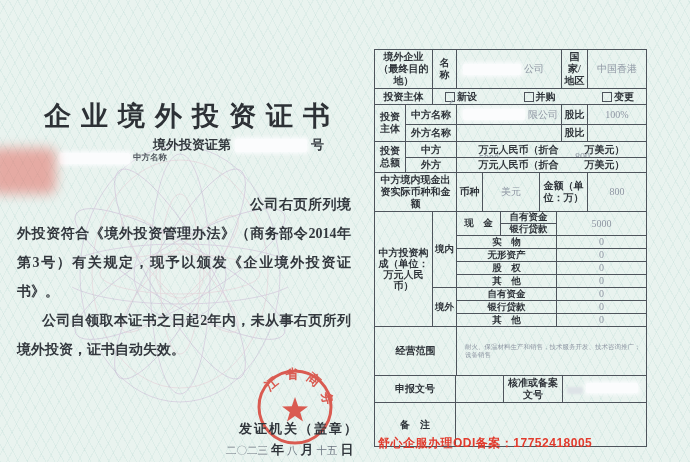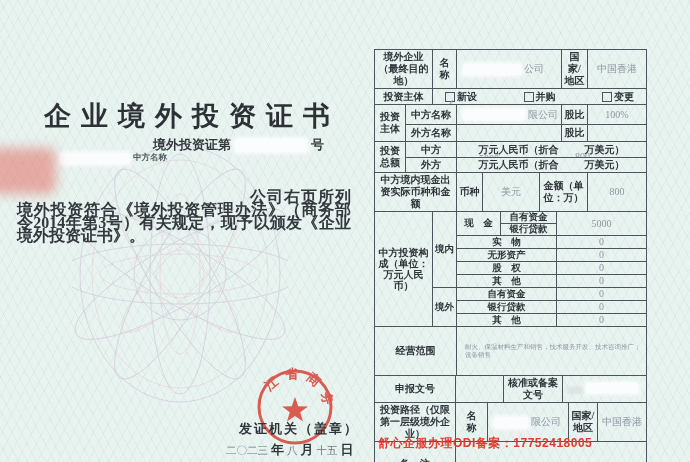--- a/index.html
+++ b/index.html
@@ -37,21 +37,21 @@
     position:absolute;left:153px;top:136px;z-index:2;display:flex;align-items:center;gap:4px;
     font-size:13px;font-weight:700;color:#33383e;
   }
   .redact{display:inline-block;background:#fbfcfd;border-radius:2px;
     box-shadow:0 0 4px 2px rgba(251,252,253,0.95);}
   .company-line{
     position:absolute;left:60px;top:152px;z-index:2;display:flex;align-items:center;gap:3px;
     font-size:8.5px;color:#565c63;font-weight:600;
   }
   .paras{position:absolute;left:17px;top:190px;width:334px;z-index:2;
-    font-size:16px;line-height:13px;font-weight:700;color:#33383e;text-align:justify;}
+    font-size:14px;line-height:29px;font-weight:700;color:#33383e;text-align:justify;}
   .paras p{margin:0;}
   .p1{text-indent:233px;}
   .p2,.p3{text-indent:25px;}
   .issuer{position:absolute;left:239px;top:420px;z-index:4;
     font-size:13px;font-weight:700;letter-spacing:2px;color:#2f343a;}
   .date-line{position:absolute;left:226px;top:441px;z-index:4;display:flex;align-items:baseline;gap:3px;
     font-size:13px;font-weight:700;color:#2f343a;}
   .date-val{font-size:10.5px;font-weight:400;color:#6d7580;}
   .seal{position:absolute;left:255px;top:367px;z-index:3;opacity:.88;}
   
@@ -121,20 +121,21 @@
     <span>号</span>
   </div>
 
   <div class="company-line">
     <span class="redact" style="width:70px;height:11px;"></span>
     <span>中方名称</span>
   </div>
 
   <div class="paras">
     <p class="p1">公司右页所列境外投资符合《境外投资管理办法》（商务部令2014年第3号）有关规定，现予以颁发《企业境外投资证书》。</p>
+    <p class="p2">公司自领取本证书之日起2年内，未从事右页所列境外投资，证书自动失效。</p>
   </div>
 
   <svg class="seal" width="80" height="80" viewBox="0 0 80 80">
     <circle cx="40" cy="40" r="36" fill="none" stroke="#d8473c" stroke-width="3"></circle>
     <path id="sealArc" d="M 12 48 A 29 29 0 1 1 68 48" fill="none"></path>
     <text font-size="13" font-weight="700" fill="#d8473c" letter-spacing="7" font-family="Liberation Serif, DejaVu Serif, serif">
       <textPath href="#sealArc" startOffset="22%">江省商务</textPath>
     </text>
     <path d="M40 30 L43.2 39.2 L53 39.4 L45.2 45.2 L48 54.6 L40 49 L32 54.6 L34.8 45.2 L27 39.4 L36.8 39.2 Z" fill="#d8473c"></path>
   </svg>
@@ -348,43 +349,20 @@
         <td>申报文号</td>
         <td></td>
         <td>核准或备案文号</td>
         <td style="text-align:left;padding-left:4px;">
           <span class="smudge"></span><span class="redact" style="width:52px;height:10px;"></span>
         </td>
       </tr>
     </tbody>
       </table>
 
-    <table>
-      <colgroup>
-          <col style="width:81px">
-          <col style="width:32px">
-          <col style="width:81px">
-          <col style="width:29px">
-          <col style="width:49px">
-        </colgroup>
-      <tbody>
-          <tr class="h35">
-        <td>投资路径（仅限第一层级境外企业）</td>
-        <td>名　称</td>
-        <td>
-          <span class="cellflex">
-                <span class="redact" style="width:34px;height:11px;"></span>
-          <span class="tv">限公司</span>
-              </span>
-        </td>
-        <td>国家/地区</td>
-        <td><span class="tv">中国香港</span></td>
-      </tr>
-    </tbody>
-      </table>
 
     <table>
       <colgroup>
           <col style="width:81px">
           <col style="width:191px">
         </colgroup>
       <tbody>
           <tr class="h44">
         <td>备　注</td>
         <td></td>

